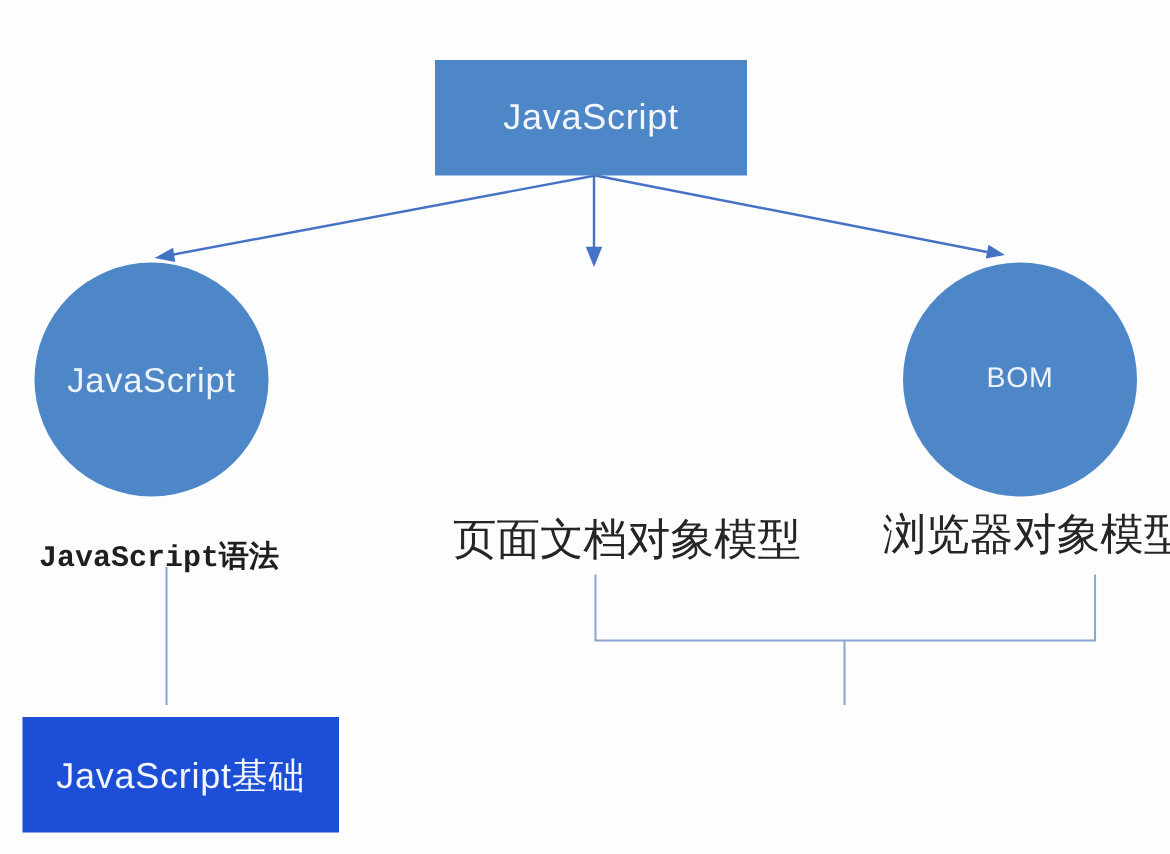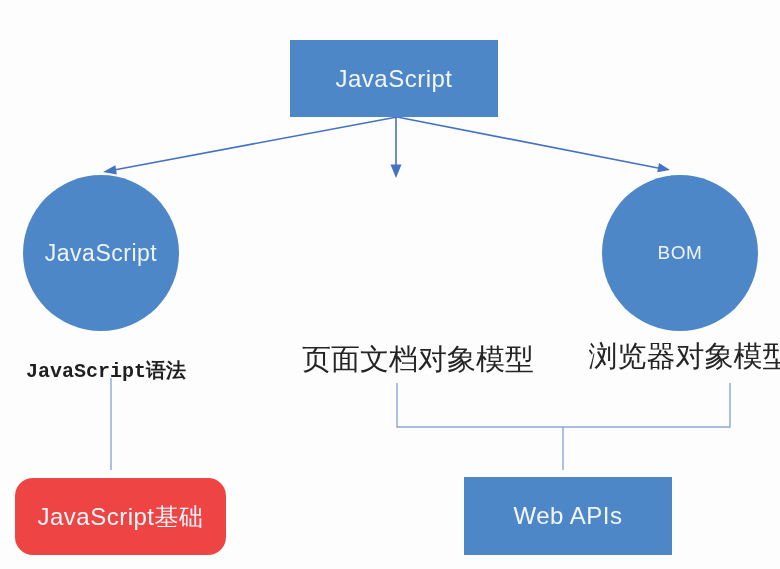--- a/index.html
+++ b/index.html
@@ -84,20 +84,17 @@
     <span>JavaScript</span>
   </div>
   <div class="node-circle" style="left: 602px; top: 175px; width: 156px; height: 156px; font-size: 19px; background-color: rgb(78, 135, 200);">
     <span>BOM</span>
   </div>
 
   <div class="desc-label mono" style="left:0px; top:341px; width:212px;margin-top:16px;">JavaScript语法</div>
   <div class="desc-label" style="left:302px; top:340px; width:220px;">页面文档对象模型</div>
   <div class="desc-label" style="left:580px; top:337px; width:220px;">浏览器对象模型</div>
 
-  <div class="node-box" style="left: 15px; top: 478px; width: 211px; height: 77px; background-color: #ef4444; border-radius: 18px;">
+  <div class="node-box" style="left: 15px; top: 478px; width: 211px; height: 77px; background-color: #1d4ed8;">
     <span>JavaScript基础</span>
-  </div>
-  <div class="node-box" style="left: 464px; top: 477px; width: 208px; height: 78px; background-color: rgb(78, 135, 200);">
-    <span>Web APIs</span>
   </div>
 
 </div>
 
 </body></html>

